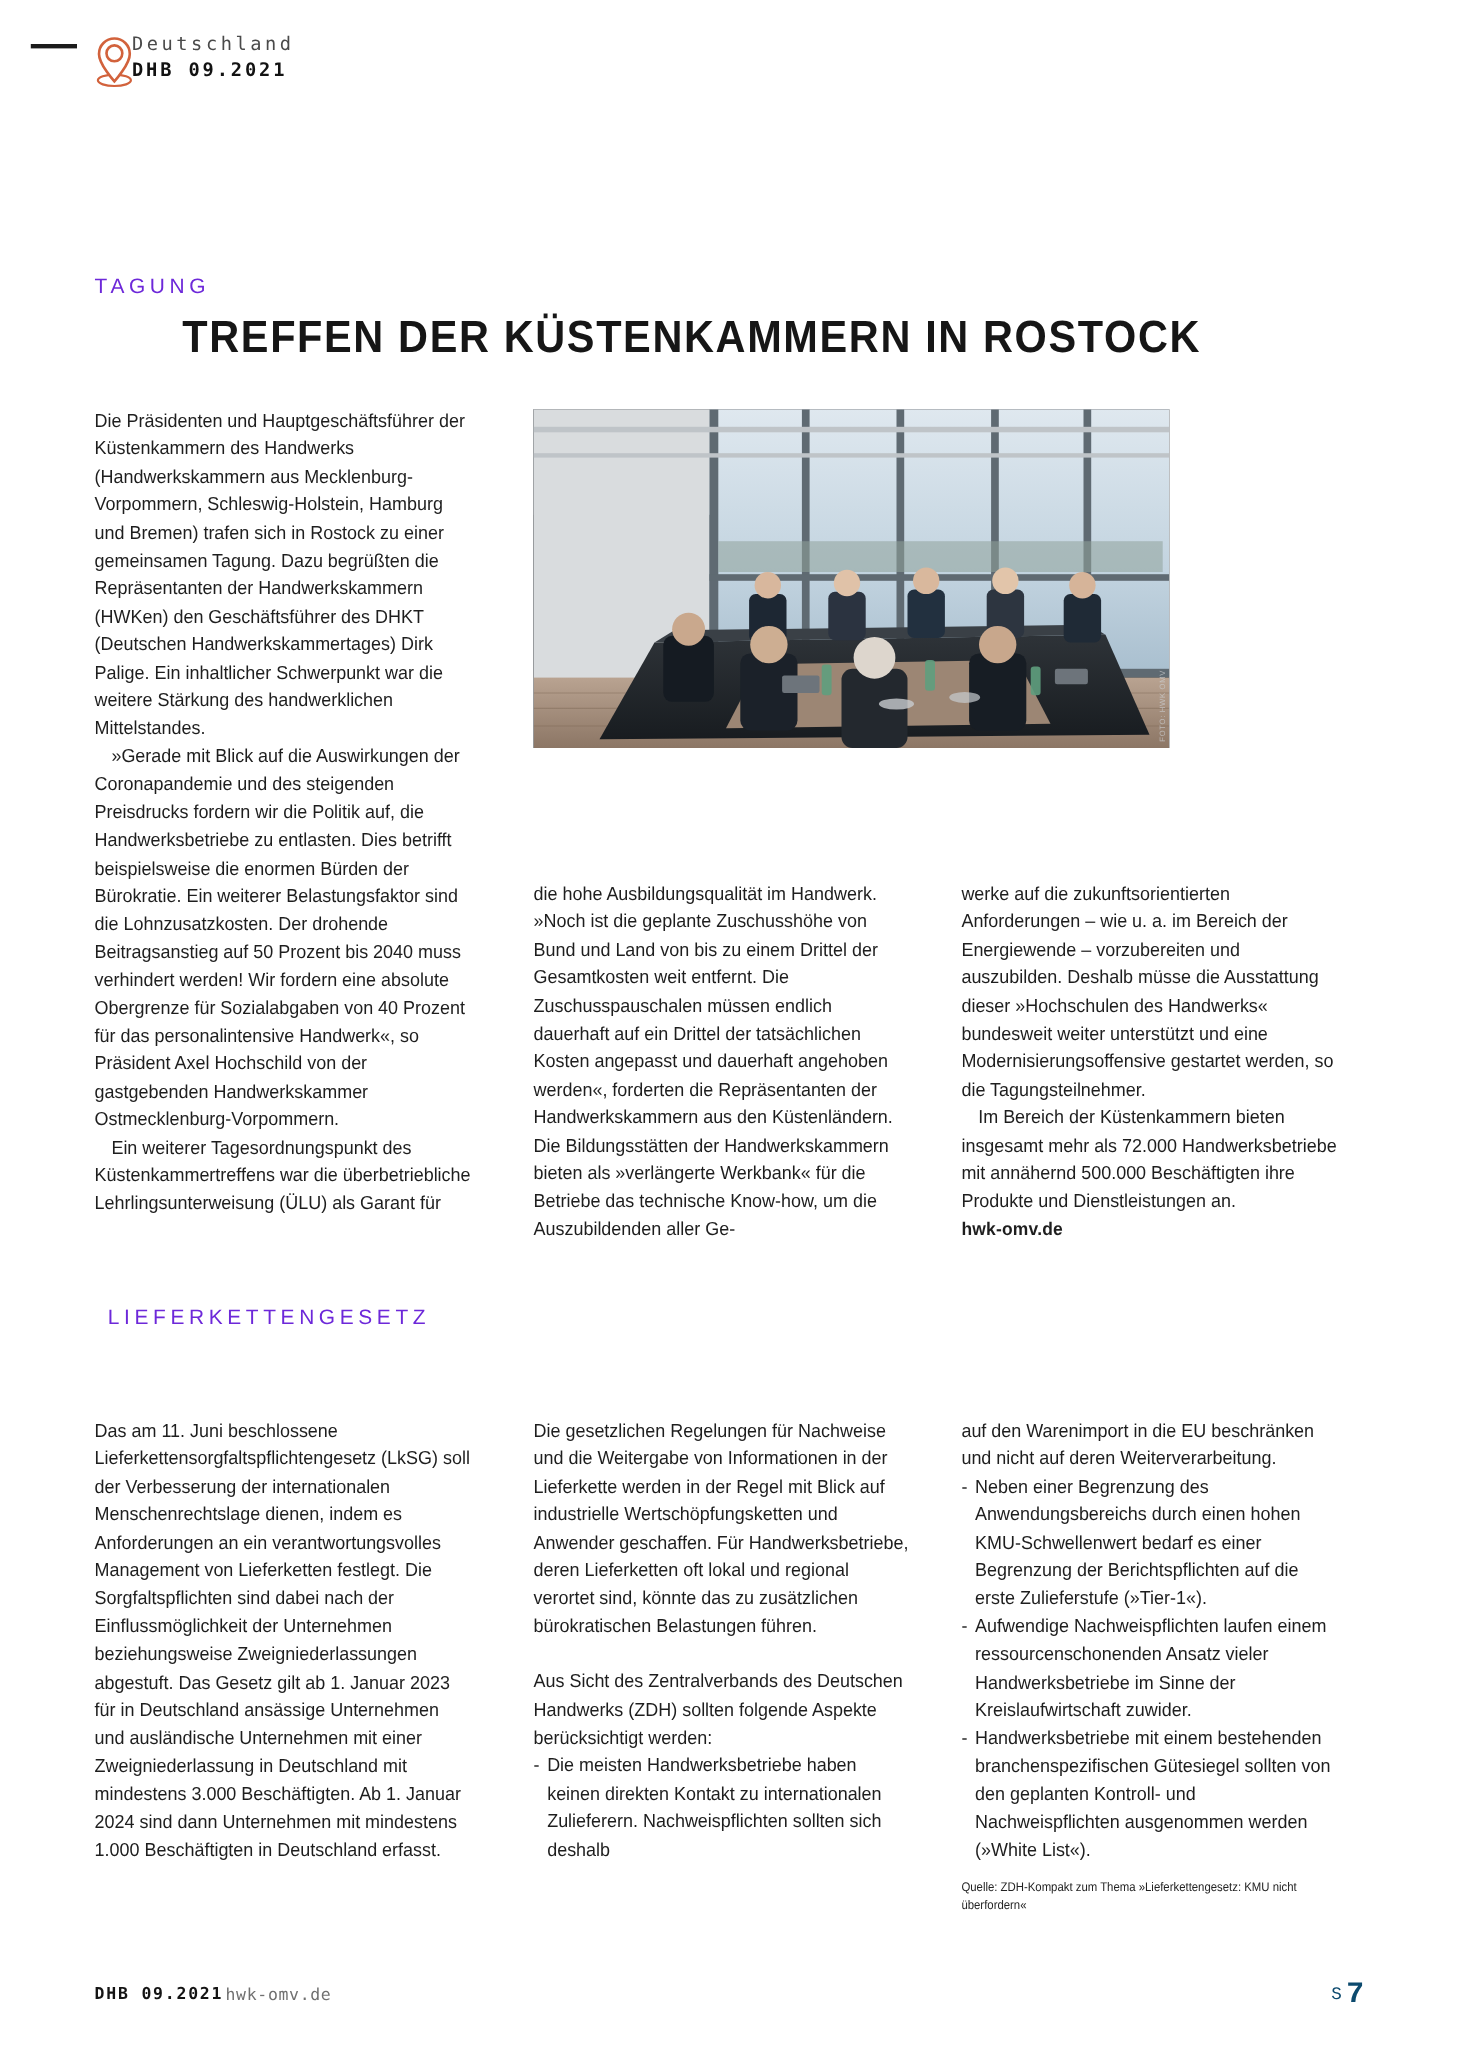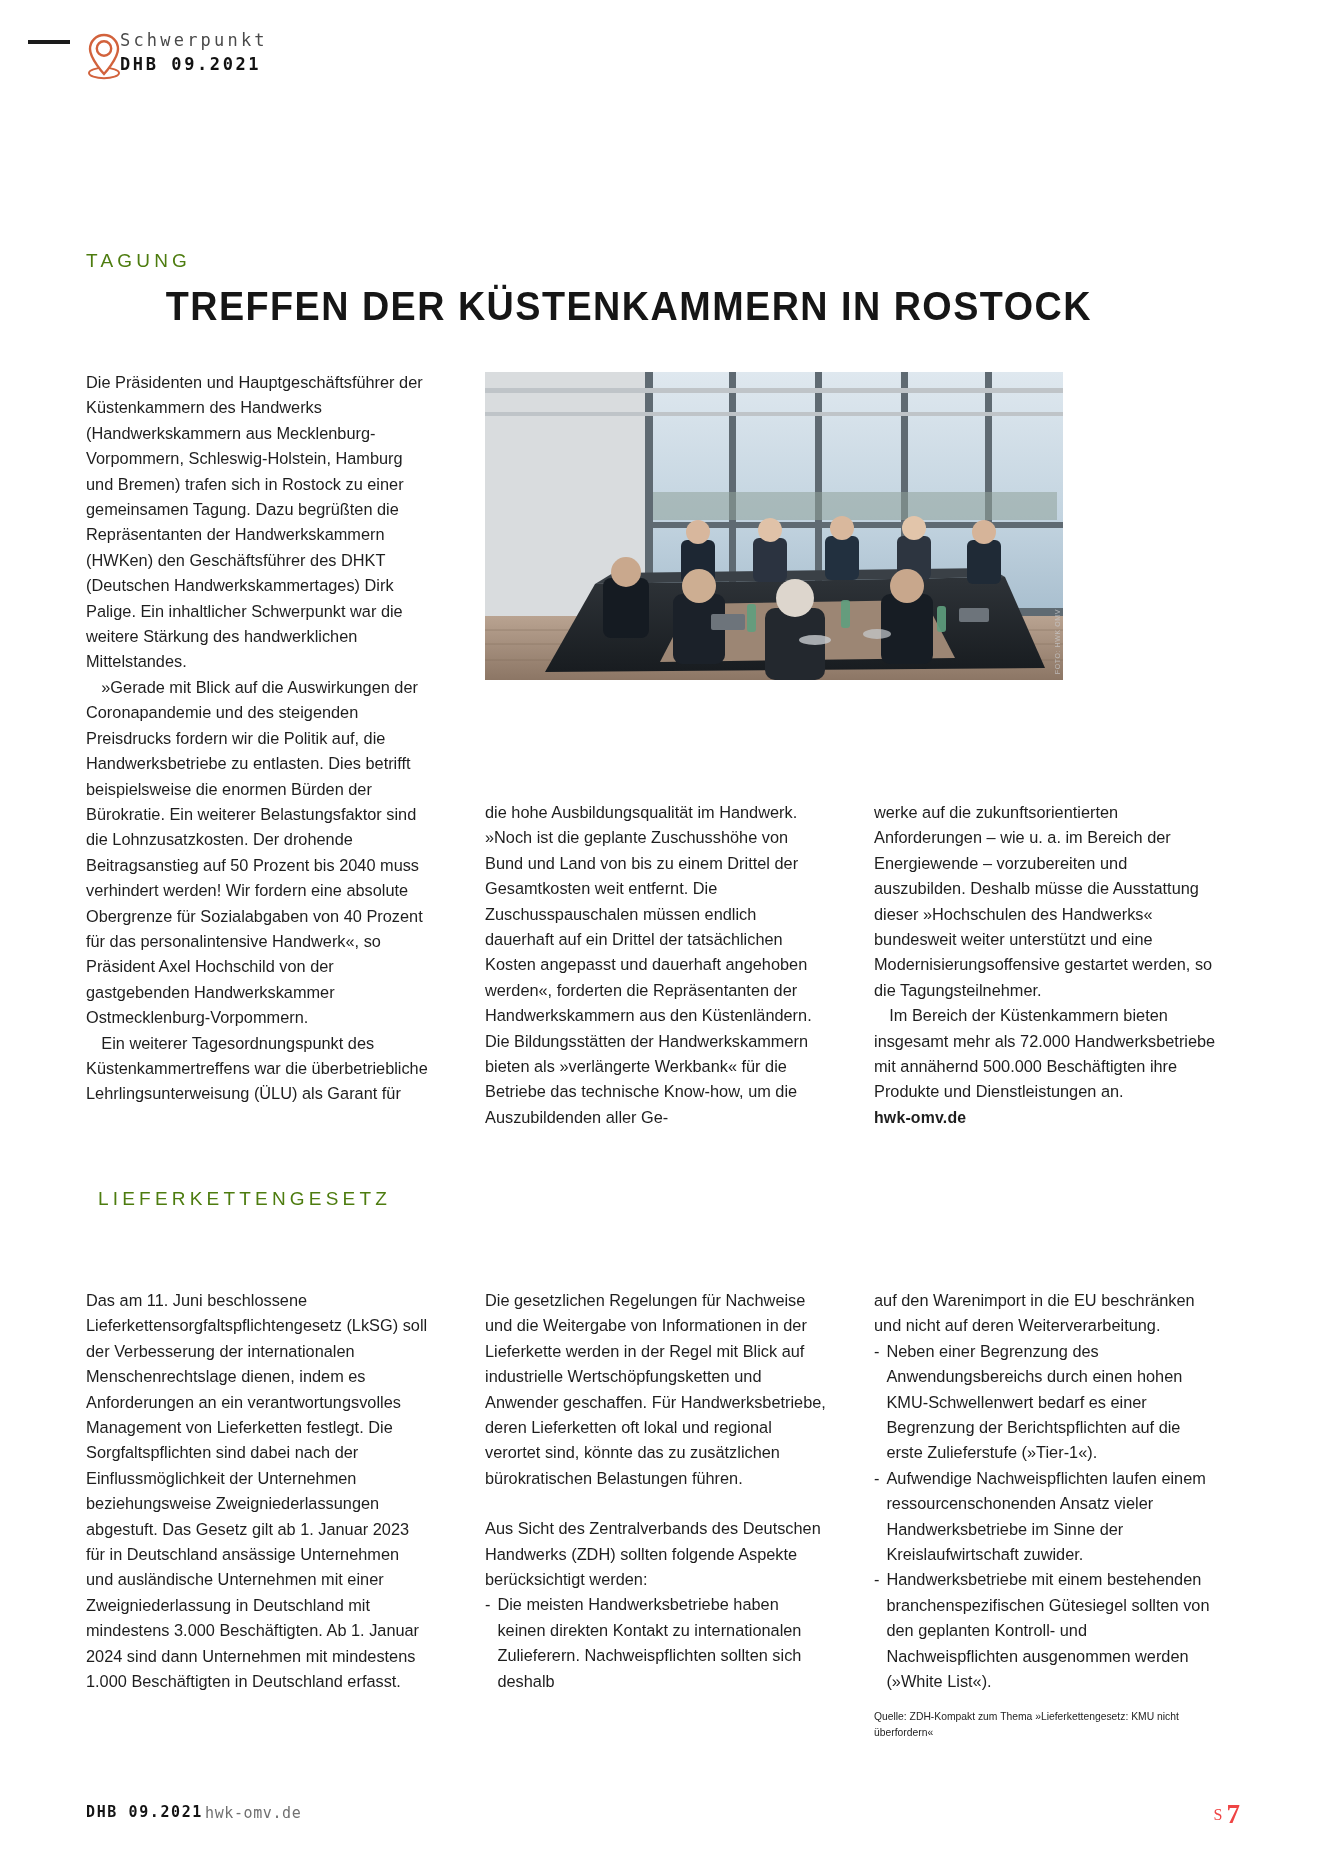--- a/index.html
+++ b/index.html
@@ -22,21 +22,21 @@
     font-size:17px; letter-spacing:3.2px; color:#4a4a4a;
     font-family:"DejaVu Sans Mono", monospace; font-weight:400; line-height:24px;
   }
   .mast-issue{
     font-size:17px; letter-spacing:2.6px; color:#121212; font-weight:bold;
     font-family:"DejaVu Sans Mono", monospace; line-height:25px;
   }
 
   
   .kicker{
-    font-size:19px; letter-spacing:4.2px; color:#4d7c0f;
+    font-size:19px; letter-spacing:4.2px; color:#6d28d9;
     font-family:"Liberation Sans", sans-serif; font-weight:400;
     text-transform:uppercase;
   }
   .headline{
     font-size:41px; letter-spacing:1.6px; color:#161616;
     font-weight:bold; font-family:"Liberation Sans", sans-serif;
     text-transform:uppercase; line-height:48px;
     transform:scaleX(0.92); transform-origin:left center;
     white-space:nowrap;
   }
@@ -76,39 +76,39 @@
   .footer{position:absolute; left:0; bottom:42px; width:100%; height:30px;}
   .f-issue{
     position:absolute; left:86px; top:0; font-size:15px; font-weight:bold;
     letter-spacing:1.6px; color:#141414; font-family:"DejaVu Sans Mono", monospace;
   }
   .f-url{
     position:absolute; left:205px; top:1px; font-size:15px; letter-spacing:0.6px;
     color:#707070; font-family:"DejaVu Sans Mono", monospace;
   }
   .f-page{
-    position:absolute; right:86px; top:-4px; font-size:16px; color:#ef4444;
-    font-family:Liberation Serif, serif;
+    position:absolute; right:86px; top:-4px; font-size:16px; color:#0c4a6e;
+    font-family:Liberation Mono, monospace;
   }
   .f-page b{font-size:27px; font-weight:bold; vertical-align:-3px; margin-left:4px;}
 </style>
 </head>
 <body>
 
 <div class="page">
 
   <div class="masthead">
     <div class="mast-rule"></div>
     <svg class="mast-pin" viewBox="0 0 36 50">
       <ellipse cx="18" cy="43" rx="15" ry="5.2" fill="none" stroke="#d2623c" stroke-width="2"></ellipse>
       <path d="M18 5 C10.2 5 4 11.2 4 19 C4 28.5 18 44 18 44 C18 44 32 28.5 32 19 C32 11.2 25.8 5 18 5 Z" fill="#ffffff" stroke="#d2623c" stroke-width="2.4"></path>
       <circle cx="18" cy="18.5" r="7.2" fill="none" stroke="#d2623c" stroke-width="2.4"></circle>
     </svg>
     <div class="mast-text">
-      <div class="mast-kicker">Schwerpunkt</div>
+      <div class="mast-kicker">Deutschland</div>
       <div class="mast-issue">DHB 09.2021</div>
     </div>
   </div>
 
   <div style="position:absolute;left:86px;top:250px;">
     <div class="kicker">TAGUNG</div>
   </div>
   <div style="position:absolute;left:86px;top:282px;width:1180px;text-align:center;">
     <div class="headline">TREFFEN DER KÜSTENKAMMERN IN ROSTOCK</div>
   </div>

